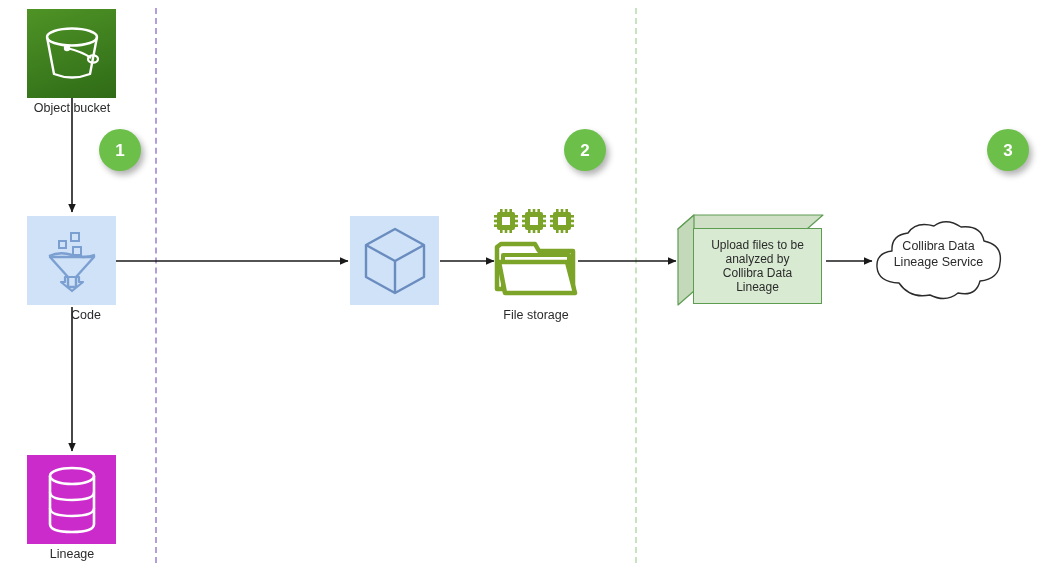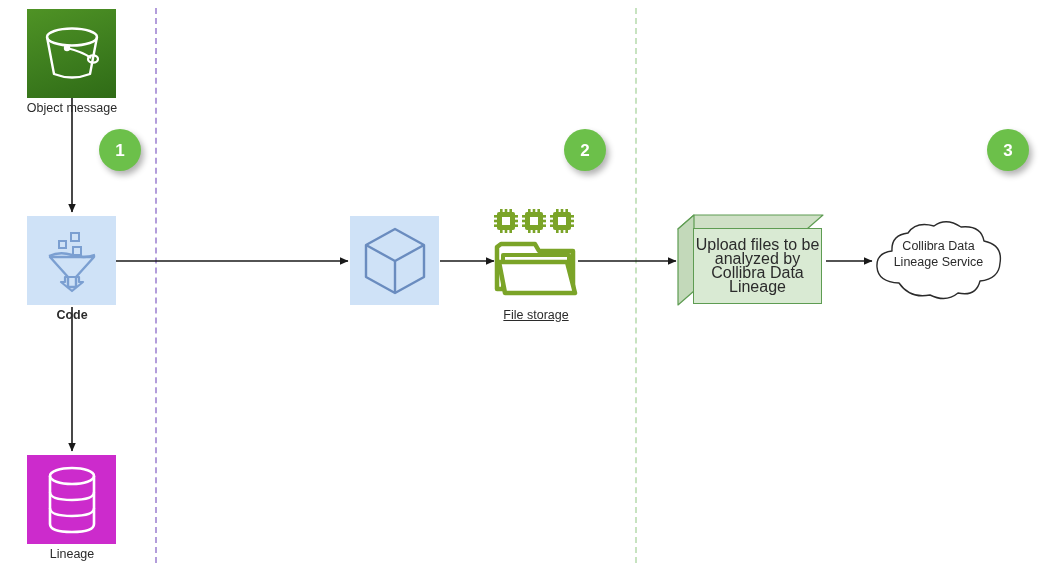--- a/index.html
+++ b/index.html
@@ -115,21 +115,21 @@
     width: 129px;
     height: 76px;
     background: #d9ead3;
     border: 1px solid #5e9c52;
     box-sizing: border-box;
     display: flex;
     align-items: center;
     justify-content: center;
   }
   .upload3d .face-text {
-    font-size: 16px;
+    font-size: 12px;
     color: #2b2b2b;
     line-height: 14px;
     text-align: center;
     white-space: pre-line;
   }
 
   
   .cloud {
     position: absolute;
     left: 866px;
@@ -182,33 +182,33 @@
 
   <div class="nodebox box-bucket" style="left:27px; top:9px;">
     <svg width="62" height="60" viewBox="0 0 62 60">
       <ellipse cx="31" cy="13" rx="25" ry="8.5" fill="none" stroke="#ffffff" stroke-width="2.4"></ellipse>
       <path d="M6,13 L13,50 Q31,57 49,50 L56,13" fill="none" stroke="#ffffff" stroke-width="2.4" stroke-linejoin="round"></path>
       <path d="M26,24 Q42,28 50,34" fill="none" stroke="#ffffff" stroke-width="2.2"></path>
       <circle cx="26" cy="24" r="3.2" fill="#ffffff"></circle>
       <ellipse cx="52" cy="35" rx="5" ry="3.6" fill="none" stroke="#ffffff" stroke-width="2.2"></ellipse>
     </svg>
   </div>
-  <div class="caption" style="left:7px; top:101px; width:130px;">Object message</div>
+  <div class="caption" style="left:7px; top:101px; width:130px;">Object bucket</div>
 
   <div class="nodebox box-code" style="left:27px; top:216px;">
     <svg width="64" height="68" viewBox="0 0 64 68">
       <rect x="19" y="14" width="7" height="7" fill="none" stroke="#7b9fd1" stroke-width="2"></rect>
       <rect x="31" y="6" width="8" height="8" fill="none" stroke="#7b9fd1" stroke-width="2"></rect>
       <rect x="33" y="20" width="8" height="8" fill="none" stroke="#7b9fd1" stroke-width="2"></rect>
       <path d="M9,29 Q20,24 32,28 Q44,32 55,28" fill="none" stroke="#7b9fd1" stroke-width="2.4"></path>
       <path d="M10,30 L28,50 L28,60 L36,60 L36,50 L54,30 Z" fill="none" stroke="#7b9fd1" stroke-width="2.4" stroke-linejoin="round"></path>
       <path d="M25,61 L25,66 L21,66 L32,75 L43,66 L39,66 L39,61 Z" fill="none" stroke="#7b9fd1" stroke-width="2.2" stroke-linejoin="round" transform="translate(0,-11)"></path>
     </svg>
   </div>
-  <div class="caption" style="left:7px; top:308px; width:130px;font-weight:bold;">Code</div>
+  <div class="caption" style="left:21px; top:308px; width:130px;">Code</div>
 
   <div class="nodebox box-db" style="left:27px; top:455px;">
     <svg width="56" height="70" viewBox="0 0 56 70">
       <ellipse cx="28" cy="11" rx="22" ry="8" fill="none" stroke="#ffffff" stroke-width="2.6"></ellipse>
       <path d="M6,11 L6,59 Q6,67 28,67 Q50,67 50,59 L50,11" fill="none" stroke="#ffffff" stroke-width="2.6"></path>
       <path d="M6,27 Q6,35 28,35 Q50,35 50,27" fill="none" stroke="#ffffff" stroke-width="2.4"></path>
       <path d="M6,43 Q6,51 28,51 Q50,51 50,43" fill="none" stroke="#ffffff" stroke-width="2.4"></path>
     </svg>
   </div>
   <div class="caption" style="left:7px; top:547px; width:130px;">Lineage</div>
@@ -282,21 +282,21 @@
         <path d="M8,40 L8,82 L84,82 L84,44 L50,44 L46,37 L12,37 Z"></path>
       </g>
       <g stroke="#7ba428" stroke-width="4" fill="#ffffff" stroke-linejoin="round">
         <path d="M14,48 L80,48 L80,80 L14,80 Z"></path>
       </g>
       <g stroke="#7ba428" stroke-width="4.5" fill="#ffffff" stroke-linejoin="round">
         <path d="M10,55 L78,55 L86,86 L16,86 Z"></path>
       </g>
     </svg>
   </div>
-  <div class="caption" style="left:471px; top:308px; width:130px;text-decoration:underline;">File storage</div>
+  <div class="caption" style="left:471px; top:308px; width:130px;">File storage</div>
 
   <div class="upload3d">
     <svg class="abs" style="left:0; top:0;" width="147" height="92" viewBox="0 0 147 92">
       <path d="M1,15 L17,1 L146,1 L130,15 Z" fill="#cfe0c6" stroke="#5e9c52" stroke-width="1.2" stroke-linejoin="round"></path>
       <path d="M1,15 L1,91 L17,77 L17,1 Z" fill="#c3d9ba" stroke="#5e9c52" stroke-width="1.2" stroke-linejoin="round"></path>
     </svg>
     <div class="face">
       <div class="face-text">Upload files to be
 analyzed by
 Collibra Data

